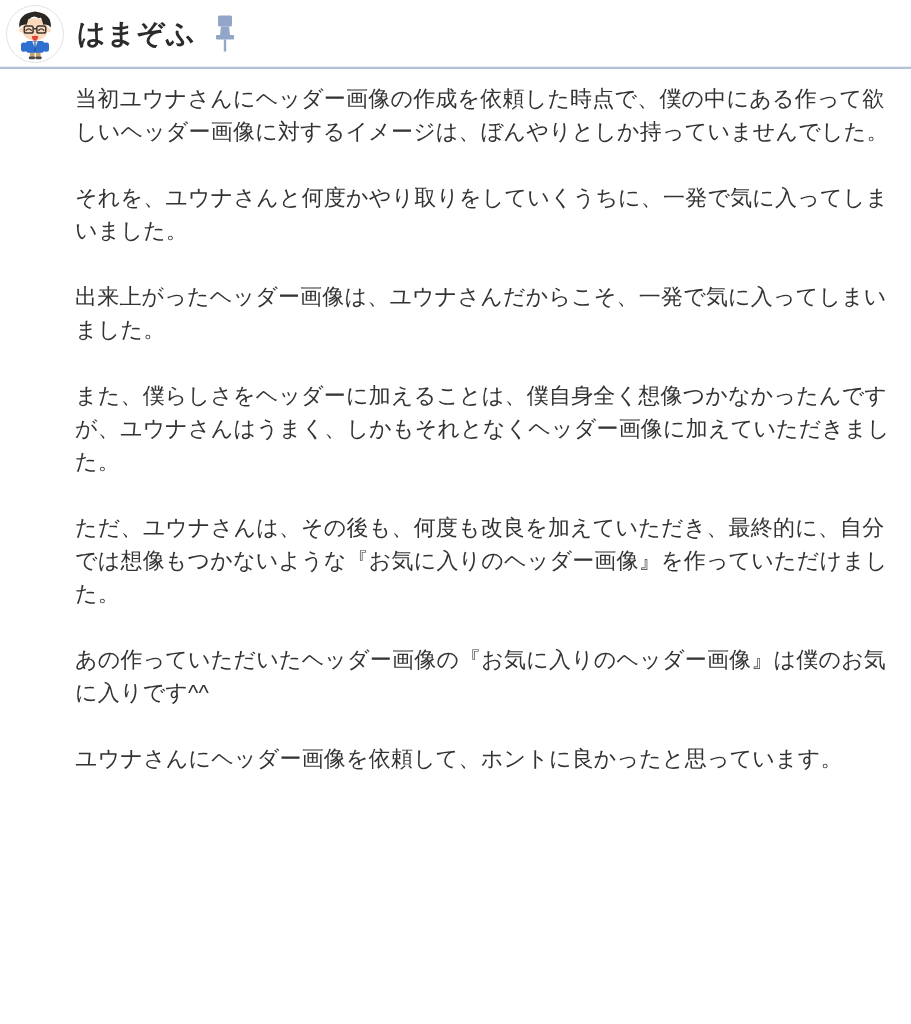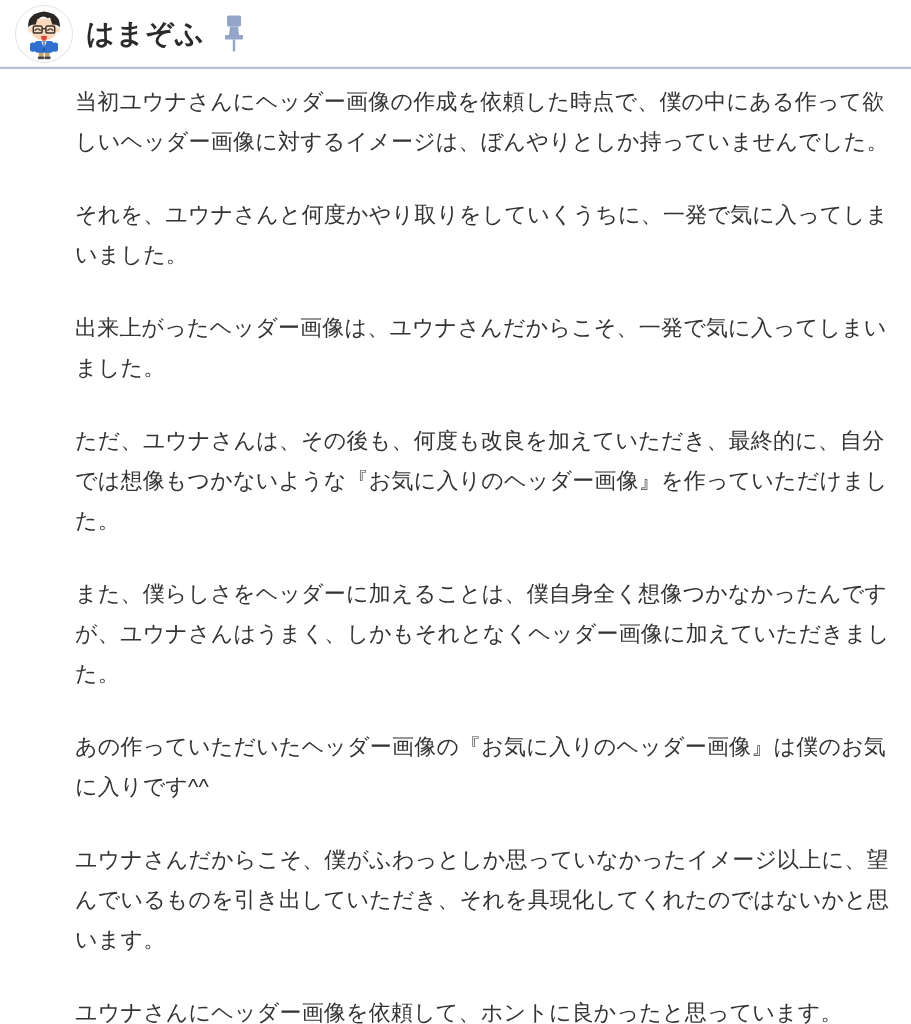--- a/index.html
+++ b/index.html
@@ -9,21 +9,21 @@
     background: #ffffff;
     overflow: hidden;
     font-family: "Liberation Sans", "DejaVu Sans", sans-serif;
   }
   .post { width: 911px; height: 1024px; background: #ffffff; }
 
   
   .post-header {
     display: flex;
     align-items: center;
-    padding: 4px 0 0 15px;
+    padding: 4px 0 0 6px;
     height: 64px;
   }
   .avatar {
     width: 58px;
     height: 58px;
     border-radius: 50%;
     overflow: hidden;
     flex: 0 0 auto;
     background: #ffffff;
     border: 1px solid #e3e3e3;
@@ -52,21 +52,21 @@
     border-bottom: 2px solid #b4c1d6;
     margin-top: 2px;
   }
 
   
   .content {
     padding: 13px 14px 0 75px;
   }
   .content p {
     font-size: 22px;
-    line-height: 40px;
+    line-height: 33px;
     color: #333333;
     margin-bottom: 33px;
     text-align: left;
     letter-spacing: 0.2px;
   }
   .content p:last-child { margin-bottom: 12px; }
 </style>
 </head>
 <body>
 
@@ -123,20 +123,19 @@
     </span>
 
   </header>
 
   <div class="divider"></div>
 
   <main class="content" id="paragraphs">
       <p>当初ユウナさんにヘッダー画像の作成を依頼した時点で、僕の中にある作って欲しいヘッダー画像に対するイメージは、ぼんやりとしか持っていませんでした。</p>
       <p>それを、ユウナさんと何度かやり取りをしていくうちに、一発で気に入ってしまいました。</p>
       <p>出来上がったヘッダー画像は、ユウナさんだからこそ、一発で気に入ってしまいました。</p>
+      <p>また、僕らしさをヘッダーに加えることは、僕自身全く想像つかなかったんですが、ユウナさんはうまく、しかもそれとなくヘッダー画像に加えていただきました。</p>
       <p>ただ、ユウナさんは、その後も、何度も改良を加えていただき、最終的に、自分では想像もつかないような『お気に入りのヘッダー画像』を作っていただけました。</p>
-      <p>また、僕らしさをヘッダーに加えることは、僕自身全く想像つかなかったんですが、ユウナさんはうまく、しかもそれとなくヘッダー画像に加えていただきました。</p>
       <p>あの作っていただいたヘッダー画像の『お気に入りのヘッダー画像』は僕のお気に入りです^^</p>
-      <p>ユウナさんだからこそ、僕がふわっとしか思っていなかったイメージ以上に、望んでいるものを引き出していただき、それを具現化してくれたのではないかと思います。</p>
       <p>ユウナさんにヘッダー画像を依頼して、ホントに良かったと思っています。</p>
     </main>
 
 </div>
 
 </body></html>

